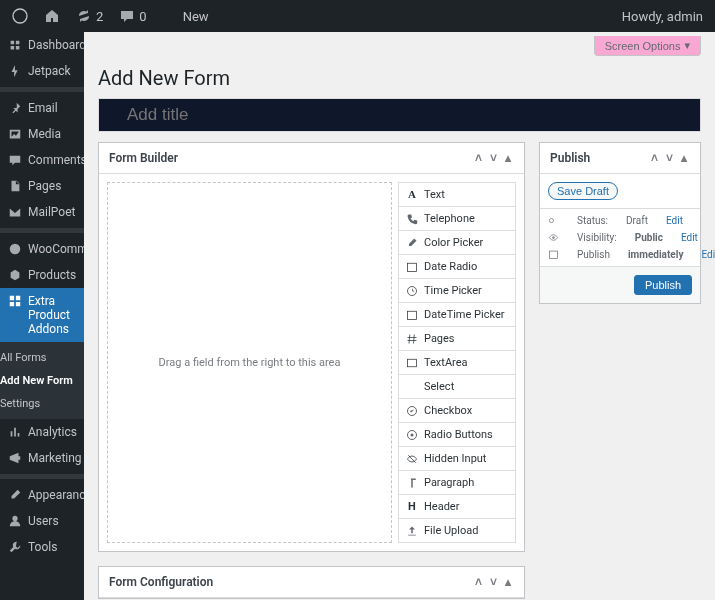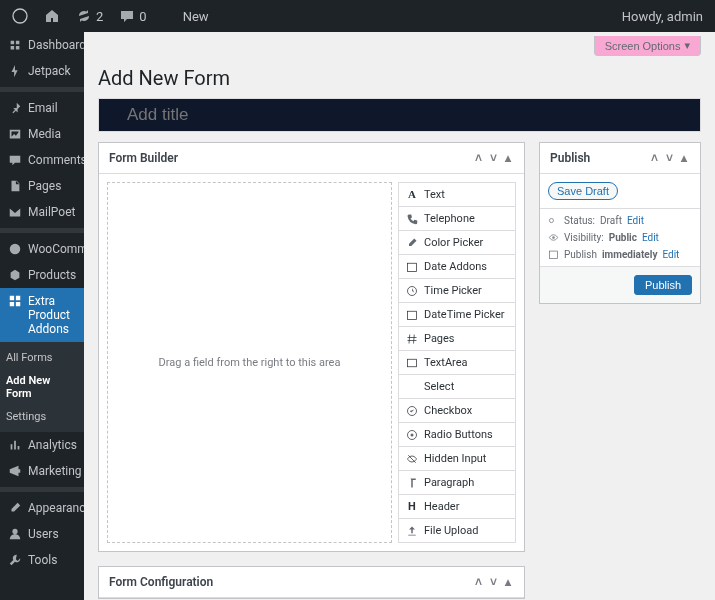--- a/index.html
+++ b/index.html
@@ -13,21 +13,21 @@
 #adminbar svg{fill:#a7aaad;width:16px;height:16px}
 
 
 #adminmenu{position:absolute;top:32px;left:0;bottom:0;width:84px;background:#1d2327;color:#c3c4c7;font-size:12px;overflow:hidden}
 #adminmenu ul{list-style:none}
 #adminmenu li{display:flex;gap:6px;padding:6px 8px;cursor:pointer}
 #adminmenu li svg{width:14px;height:14px;fill:#a7aaad;flex:none}
 #adminmenu li.current{background:#2271b1;color:#fff}
 #adminmenu li.current svg{fill:#fff}
 #adminmenu .submenu{background:#2c3338;padding:4px 0}
-#adminmenu .submenu li{padding:5px 6px;font-size:11px}
+#adminmenu .submenu li{padding:5px 0;font-size:11px}
 #adminmenu .submenu li.cur{color:#fff;font-weight:600}
 .upd{background:#d63638;color:#fff;border-radius:9px;font-size:9px;padding:0 5px;line-height:14px}
 
 
 #wpbody{position:absolute;left:84px;top:32px;right:0;bottom:0;overflow:auto;padding:0 14px}
 .screen-opts{float:right;margin-top:4px}
 .screen-opts button{background:#f9a8d4;border:1px solid #c3c4c7;border-top:none;border-radius:0 0 4px 4px;padding:3px 10px;font-size:11px;color:#646970;cursor:pointer;display:flex;align-items:center;gap:4px}
 h1.page-title{font-size:20px;font-weight:400;color:#1d2327;padding:10px 0 8px;clear:both}
 .title-input{width:100%;border:1px solid #dcdcde;background:#0f172a;font-size:17px;padding:6px 28px;color:#646970;outline:none}
 .cols{display:flex;gap:14px;margin-top:10px;align-items:flex-start}
@@ -48,21 +48,21 @@
 .field-item{border-bottom:1px solid #dcdcde;padding:5px 7px;font-size:11px;display:flex;align-items:center;gap:6px;cursor:move;color:#2c3338}
 .field-item:last-child{border-bottom:none}
 .field-item svg{width:12px;height:12px;fill:#646970;flex:none}
 .btn-primary{background:#2271b1;border:1px solid #2271b1;color:#fff;padding:3px 10px;border-radius:3px;font-size:11px;cursor:pointer}
 .btn-secondary{background:#f6f7f7;border:1px solid #2271b1;color:#2271b1;padding:2px 8px;border-radius:9px;font-size:11px;cursor:pointer}
 
 
 #publishbox .inside{padding:0}
 .pub-actions{padding:8px;border-bottom:1px solid #dcdcde}
 .pub-meta{padding:6px 8px;font-size:10px;color:#646970;display:flex;flex-direction:column;gap:6px}
-.pub-meta .row{display:flex;align-items:center;gap:5px}
+.pub-meta .row{display:flex;align-items:center;gap:18px}
 .pub-meta svg{width:11px;height:11px;fill:#8c8f94;flex:none}
 .pub-footer{background:#f6f7f7;border-top:1px solid #dcdcde;padding:8px;text-align:right}
 </style>
 </head>
 <body>
 
 <svg width="0" height="0" style="position:absolute">
 <defs>
 <g id="i-dashboard">
         <path d="M3 3h4v4H3zM9 3h4v4H9zM3 9h4v4H3zM9 9h4v4H9z"></path>
@@ -369,21 +369,21 @@
                 <div class="field-item">
                   <svg viewBox="0 0 16 16">
                     <use href="#i-brush"></use>
                   </svg>
                   <span>Color Picker</span>
                 </div>
                 <div class="field-item">
                   <svg viewBox="0 0 16 16">
                     <use href="#i-cal"></use>
                   </svg>
-                  <span>Date Addons</span>
+                  <span>Date Radio</span>
                 </div>
                 <div class="field-item">
                   <svg viewBox="0 0 16 16">
                     <use href="#i-clock"></use>
                   </svg>
                   <span>Time Picker</span>
                 </div>
                 <div class="field-item">
                   <svg viewBox="0 0 16 16">
                     <use href="#i-cal"></use>

